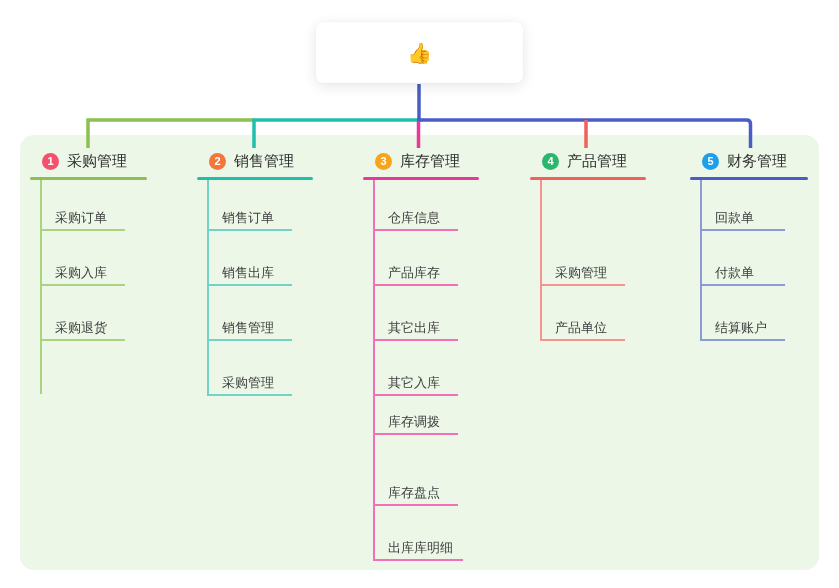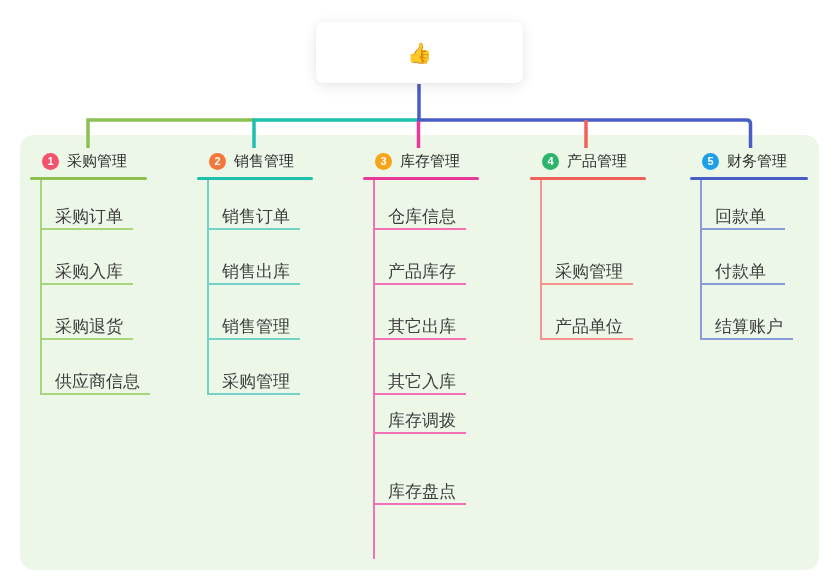--- a/index.html
+++ b/index.html
@@ -28,21 +28,21 @@
   }
   .badge{
     width:17px;height:17px;border-radius:50%;flex:0 0 17px;
     color:#fff;font-size:11px;font-weight:bold;line-height:1;
     display:flex;align-items:center;justify-content:center;
   }
   .branch-underline{height:3px;margin-top:3px;border-radius:2px;}
   .stem{position:absolute;left:10px;top:32px;width:2px;}
   .child{position:absolute;left:10px;cursor:default;}
   .child-label{
-    display:inline-block;font-size:17px;color:#3d3d3d;line-height:15px;
+    display:inline-block;font-size:13px;color:#3d3d3d;line-height:15px;
     padding:0 10px 4px 15px;border-bottom:2px solid;min-width:60px;white-space:nowrap;
   }
   .r0{top:60px}.r1{top:115px}.r2{top:170px}.r3{top:225px}.r4{top:264px}.r5{top:335px}.r6{top:390px}
 
   .b1{left:30px;width:117px}
   .b2{left:197px;width:116px}
   .b3{left:363px;width:116px}
   .b4{left:530px;width:116px}
   .b5{left:690px;width:118px}
 
@@ -91,21 +91,20 @@
 <div class="branch b1">
   <div class="branch-title">
     <span class="badge">1</span>
     <span>采购管理</span>
   </div>
   <div class="branch-underline"></div>
   <div class="stem"></div>
   <div class="child r0"><span class="child-label">采购订单</span></div>
   <div class="child r1"><span class="child-label">采购入库</span></div>
   <div class="child r2"><span class="child-label">采购退货</span></div>
-  <div class="child r3"><span class="child-label">供应商信息</span></div>
 </div>
 
 <div class="branch b2">
   <div class="branch-title">
     <span class="badge">2</span>
     <span>销售管理</span>
   </div>
   <div class="branch-underline"></div>
   <div class="stem"></div>
   <div class="child r0"><span class="child-label">销售订单</span></div>
@@ -120,20 +119,21 @@
     <span>库存管理</span>
   </div>
   <div class="branch-underline"></div>
   <div class="stem"></div>
   <div class="child r0"><span class="child-label">仓库信息</span></div>
   <div class="child r1"><span class="child-label">产品库存</span></div>
   <div class="child r2"><span class="child-label">其它出库</span></div>
   <div class="child r3"><span class="child-label">其它入库</span></div>
   <div class="child r4"><span class="child-label">库存调拨</span></div>
   <div class="child r5"><span class="child-label">库存盘点</span></div>
+  <div class="child r6"><span class="child-label">出库库明细</span></div>
 </div>
 
 <div class="branch b4">
   <div class="branch-title">
     <span class="badge">4</span>
     <span>产品管理</span>
   </div>
   <div class="branch-underline"></div>
   <div class="stem"></div>
   <div class="child r1"><span class="child-label">采购管理</span></div>

